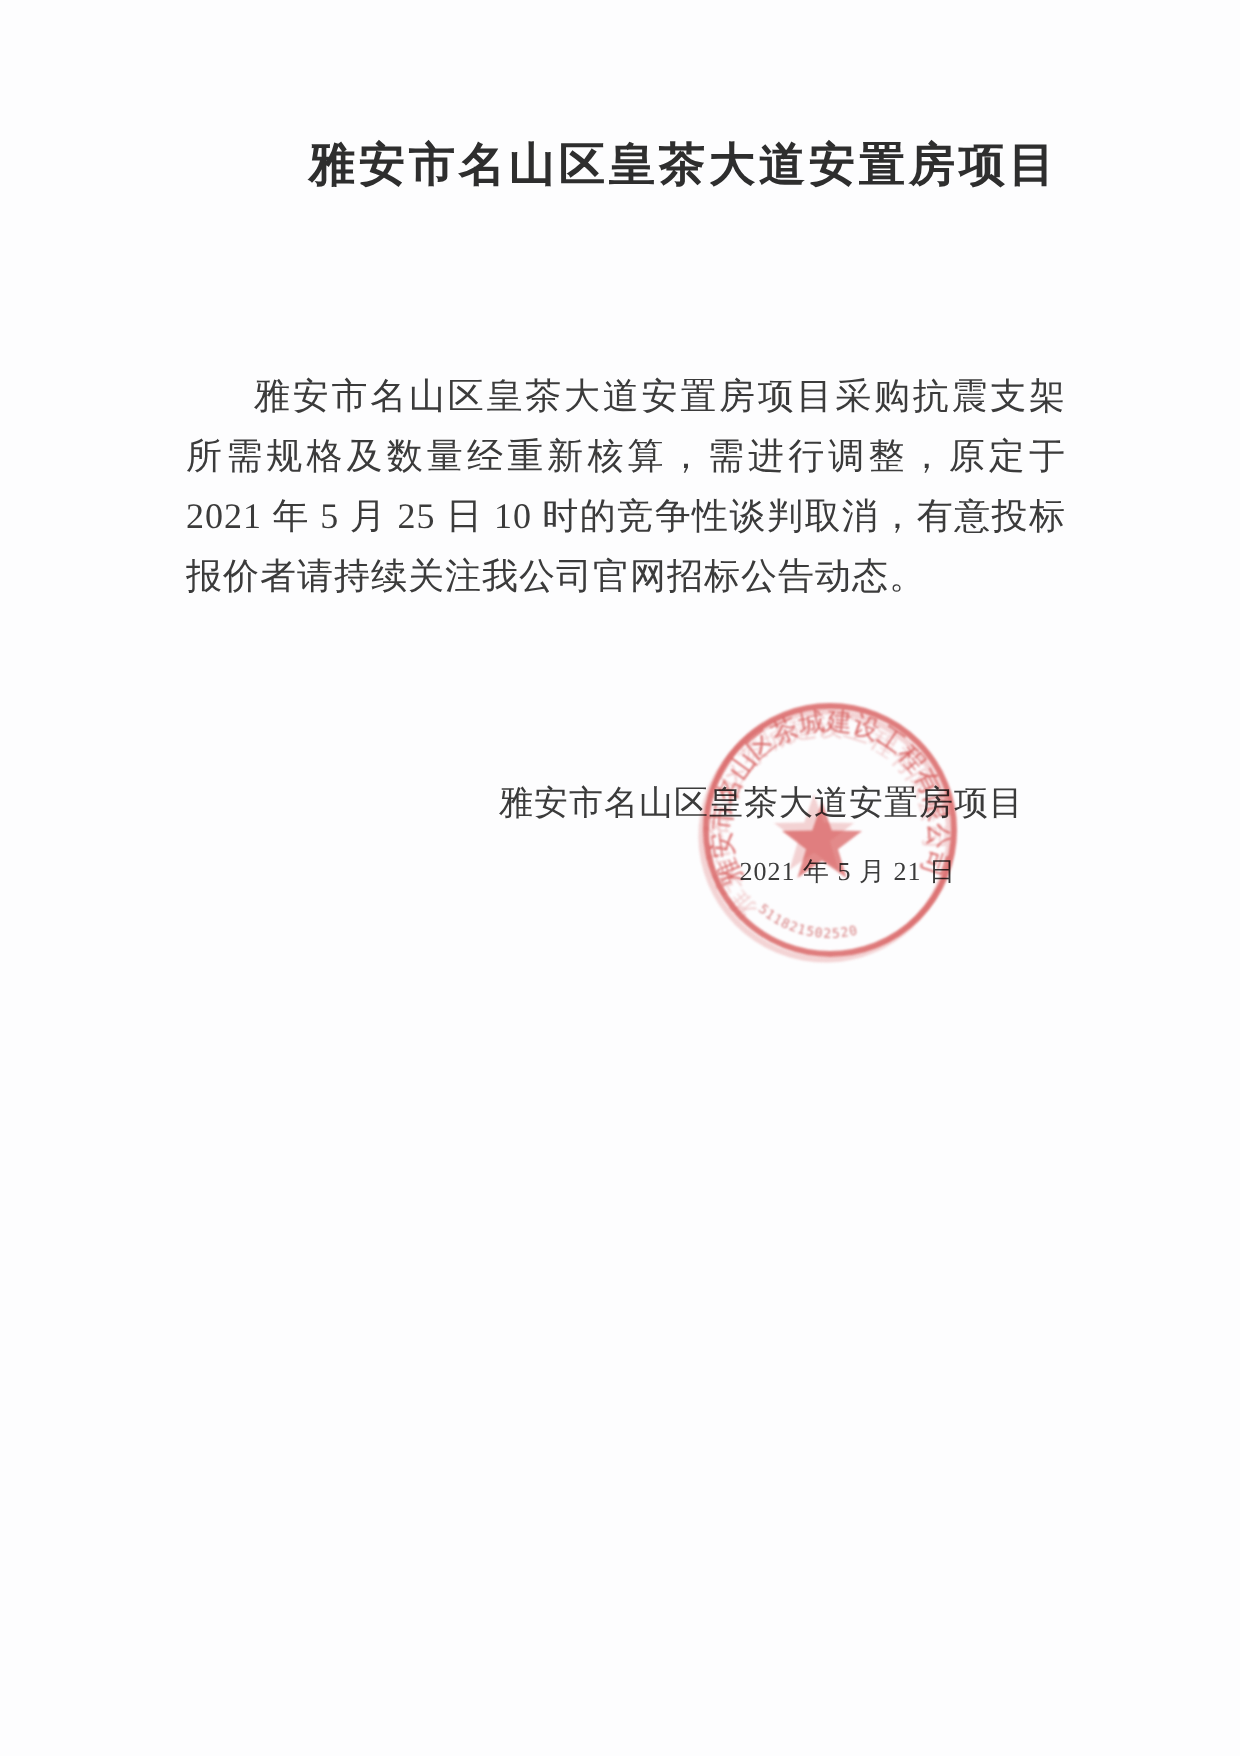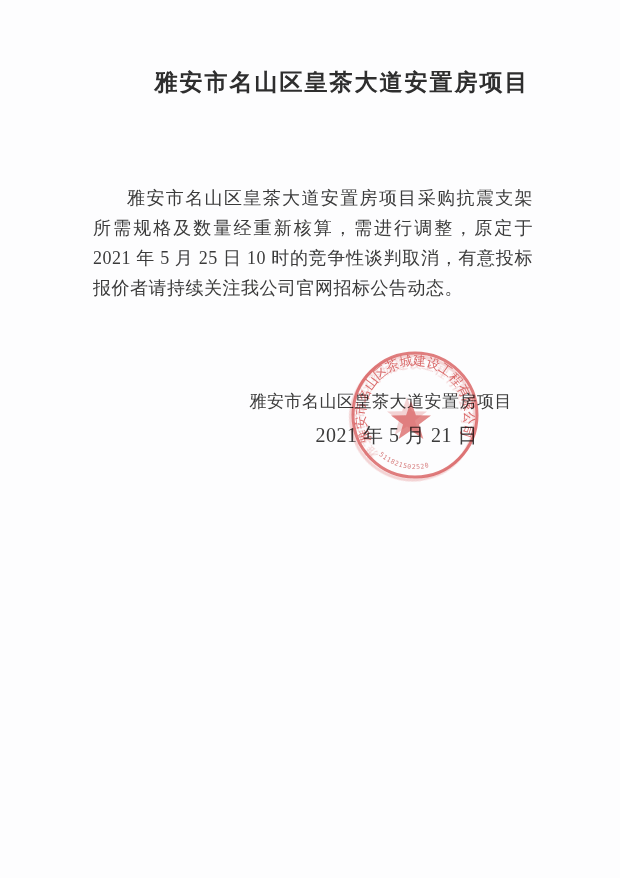--- a/index.html
+++ b/index.html
@@ -53,21 +53,21 @@
     font-size: 17px;
     letter-spacing: 0.5px;
     line-height: 19px;
     color: #3b3b3b;
     white-space: nowrap;
   }
   .date-line {
     position: absolute;
     top: 426px;
     right: 142px;
-    font-size: 20px;
+    font-size: 13px;
     letter-spacing: 0.5px;
     line-height: 19px;
     color: #3b3b3b;
     white-space: nowrap;
   }
   .seal {
     position: absolute;
     left: 330px;
     top: 330px;
     width: 170px;

